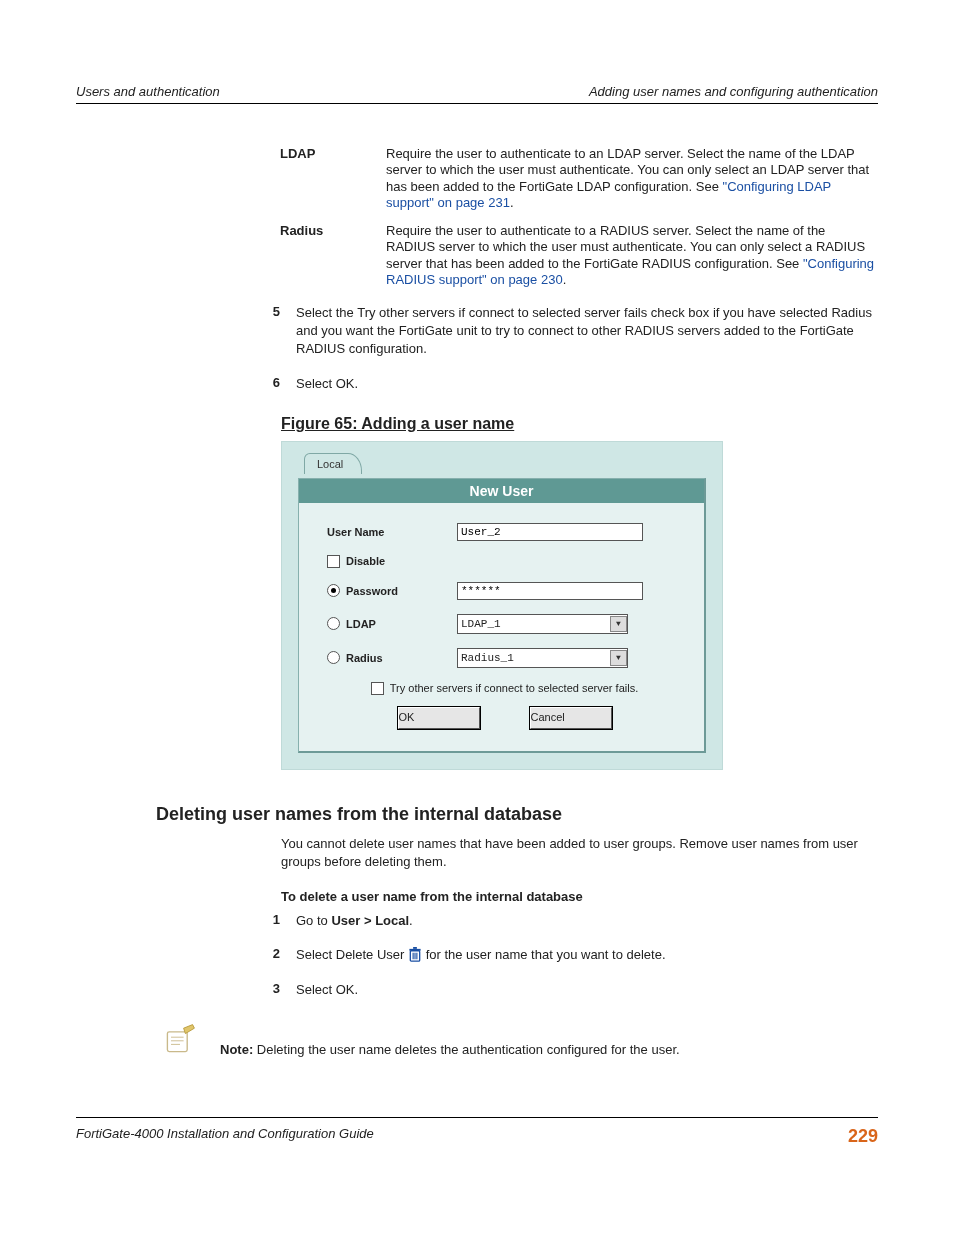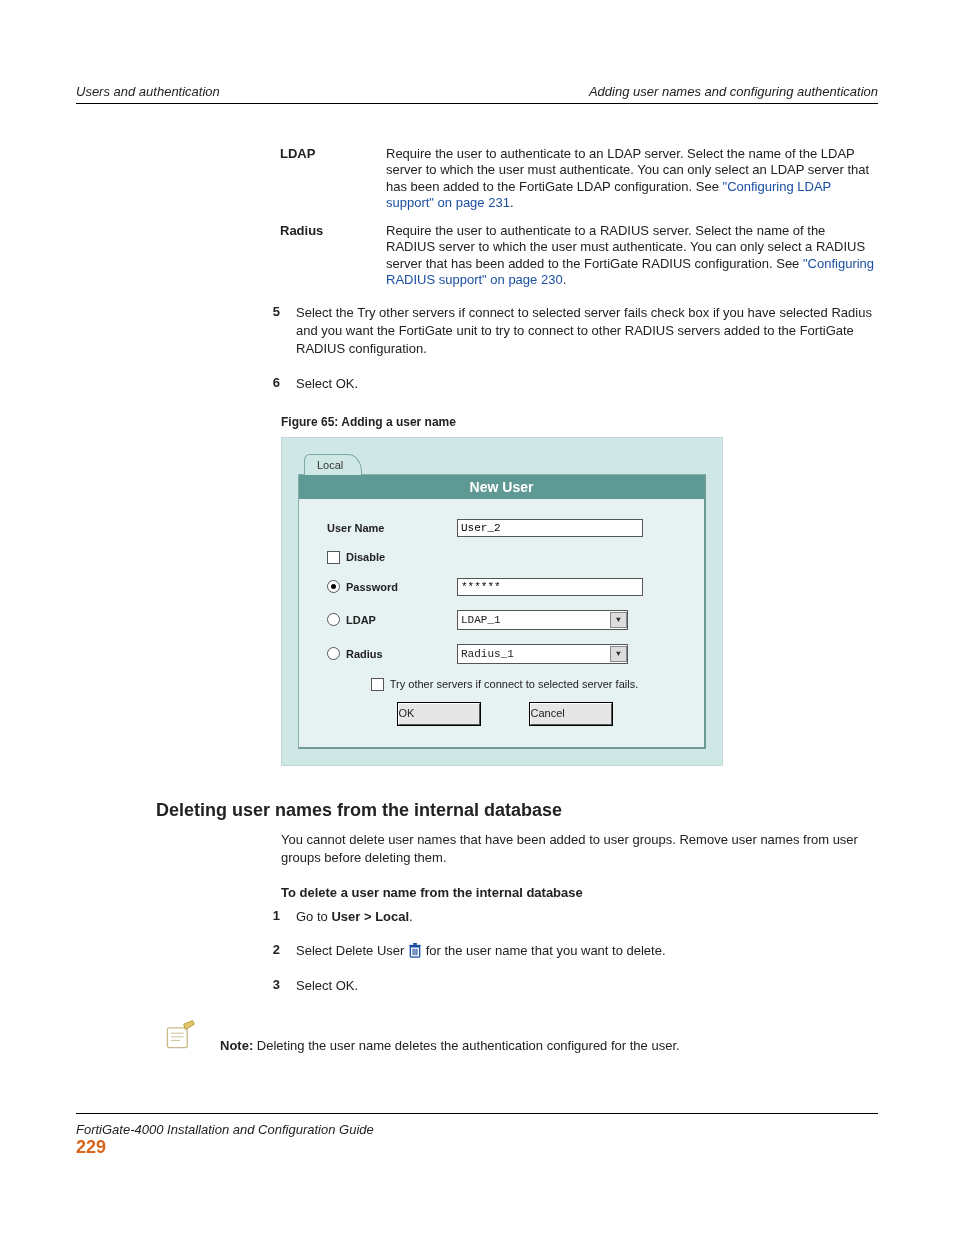--- a/index.html
+++ b/index.html
@@ -48,36 +48,37 @@
   .stepnum {
     width: 24px;
     font-weight: bold;
     flex-shrink: 0;
     text-align: right;
     margin-right: 16px;
   }
   .steptxt { flex: 1; line-height: 1.4; }
   .figcap {
     font-weight: bold;
-    font-size: 12px;
+    font-size: 16px;
     margin-left: 205px;
     margin-top: 22px;
     margin-bottom: 8px;
+    text-decoration: underline;
   }
   
   .fig-outer {
     margin-left: 205px;
     width: 440px;
     background: #cfe7e5;
     border: 1px solid #bfdad8;
     padding: 0 0 16px 0;
   }
   .tabrow {
     display: flex;
-    align-items: flex-end;
+    align-items: center;
     padding: 6px 0 0 22px;
     height: 30px;
   }
   .tab {
     font-family: "Verdana", sans-serif;
     font-size: 11px;
     color: #333;
     background: #cfe7e5;
     border-top: 1px solid #7fa8a5;
     border-left: 1px solid #7fa8a5;
@@ -235,21 +236,20 @@
     vertical-align: -3px;
   }
   .ftr {
     display: flex;
     justify-content: space-between;
     border-top: 1px solid #000;
     padding-top: 8px;
     margin-top: 60px;
     font-style: italic;
     font-size: 13px;
-    flex-direction: column;
   }
   .pnum {
     color: #d9651a;
     font-weight: bold;
     font-style: normal;
     font-size: 18px;
   }
 </style>
 </head>
 <body>

